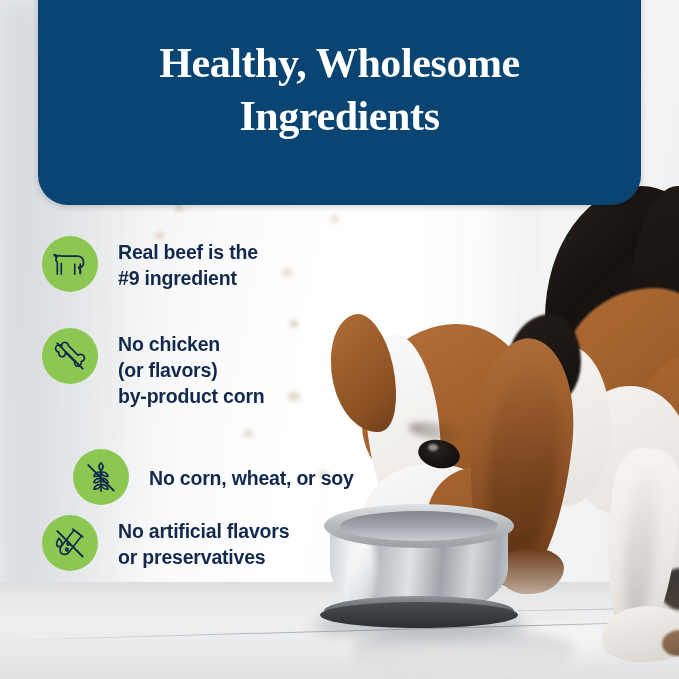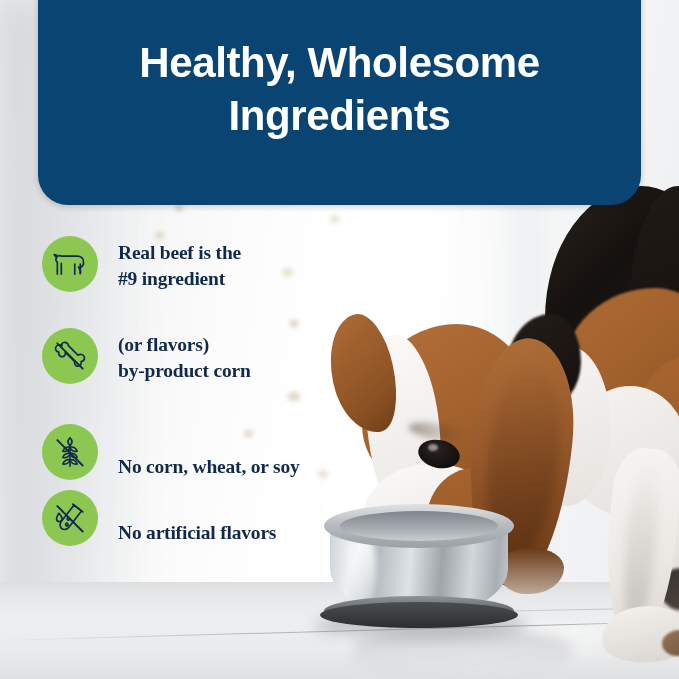--- a/index.html
+++ b/index.html
@@ -241,40 +241,40 @@
     position:absolute;left:38px;top:-40px;width:603px;height:245px;
     background:#0a4472;
     border-radius:30px 30px 30px 30px;
     display:flex;align-items:flex-end;justify-content:center;
     box-shadow:0 2px 6px rgba(0,0,0,.18);
   }
   .banner-title{
     color:#ffffff;font-size:42px;font-weight:bold;line-height:1.26;
     text-align:center;letter-spacing:-.4px;
     padding-bottom:62px;max-width:470px;
-    font-family:Liberation Sans, sans-serif;
+    font-family:Liberation Serif, serif;
   }
 
   
   .features{position:absolute;left:0;top:236px;width:400px;}
-  .feature{position:relative;display:flex;align-items:flex-end;margin-bottom:10px;font-family:Liberation Serif, serif;}
+  .feature{position:relative;display:flex;align-items:flex-start;margin-bottom:10px;}
   .badge{
     flex:0 0 auto;width:56px;height:56px;border-radius:50%;
     background:#8cc751;margin-left:42px;
     display:flex;align-items:center;justify-content:center;
   }
   .badge svg{display:block;}
   .feature-text{
     margin-left:20px;color:#12294e;font-weight:bold;
     font-size:19.5px;line-height:26px;padding-top:3px;
     letter-spacing:-.2px;text-shadow:0 0 3px rgba(255,255,255,.55);
   }
   .f1 .badge{margin-top:0;}
   .f2{margin-top:36px;}
-  .f3{margin-top:40px;}
+  .f3{margin-top:40px;margin-left:31px;}
   .f4{}
   .f3 .feature-text{padding-top:16px;}
 </style>
 </head>
 <body>
 
 <div class="canvas">
 
   <div class="photo">
     <div class="wall"></div>
@@ -366,20 +366,21 @@
     <div class="feature f2">
       <div class="badge">
         <svg width="38" height="38" viewBox="0 0 48 48" fill="none" stroke="#12294e" stroke-width="2.1" stroke-linecap="round" stroke-linejoin="round" aria-hidden="true">
           <path d="M14 11 C11 9 7 10 6 13 C5 16 7 19 10 19 C9 22 11 25 14 25 C17 25 19 22 18 19 L30 31
                    C29 34 31 37 34 37 C37 37 39 34 38 31 C41 31 43 28 42 25 C41 22 37 21 34 23 L22 11
                    C22 8 19 6 16 7 C14 7.6 13 9 14 11 Z"></path>
           <path d="M8 8 L40 40" stroke-width="2.4"></path>
         </svg>
       </div>
       <div class="feature-text">
+        <div>No chicken</div>
         <div>(or flavors)</div>
         <div>by-product corn</div>
       </div>
     </div>
 
     <div class="feature f3">
       <div class="badge">
         <svg width="38" height="38" viewBox="0 0 48 48" fill="none" stroke="#12294e" stroke-width="2.1" stroke-linecap="round" stroke-linejoin="round" aria-hidden="true">
           <path d="M24 6 C21 9 21 13 24 16 C27 13 27 9 24 6 Z"></path>
           <path d="M24 16 L24 42"></path>
@@ -405,17 +406,18 @@
             <path d="M16 8 L32 8"></path>
             <circle cx="23" cy="26" r="1.6"></circle>
             <circle cx="26" cy="33" r="1.6"></circle>
           </g>
           <path d="M10 18 C8 21 7 23 7 25 C7 27 8.5 28.5 10.5 28.5 C12.5 28.5 14 27 14 25 C14 23 12 20 10 18 Z"></path>
           <path d="M8 9 L40 41" stroke-width="2.4"></path>
         </svg>
       </div>
       <div class="feature-text">
         <div>No artificial flavors</div>
+        <div>or preservatives</div>
       </div>
     </div>
 
   </div>
 </div>
 
 </body></html>

